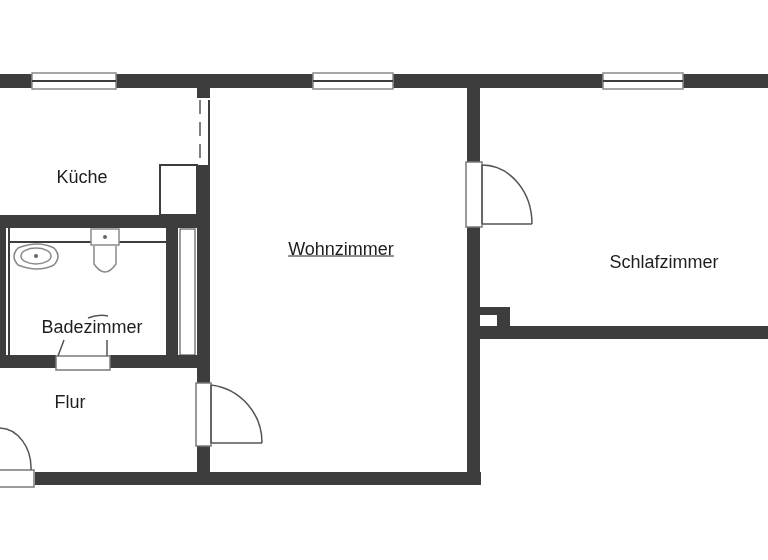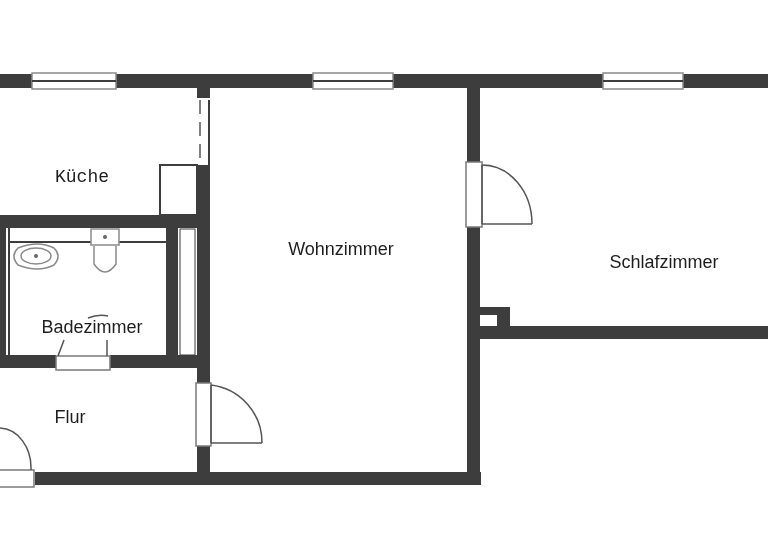--- a/index.html
+++ b/index.html
@@ -113,17 +113,17 @@
   <g>
     <rect class="wall" x="480" y="326" width="288" height="13"></rect>
     <rect class="wall" x="480" y="307" width="30" height="8"></rect>
     <rect class="wall" x="497" y="307" width="13" height="24"></rect>
     <rect x="481" y="320" width="15" height="6" fill="#fff"></rect>
   </g>
 
   <g></g>
 </svg>
 
-<div class="label" style="left:82px; top:177px;font-family:Liberation Mono, monospace;">Küche</div>
+<div class="label" style="left:82px; top:177px;">Küche</div>
 <div class="label" style="left:92px; top:327px;">Badezimmer</div>
-<div class="label" style="left:70px; top:417px;">Flur</div>
-<div class="label" style="left:341px; top:249px;">Wohnzimmer</div>
+<div class="label" style="left:70px; top:402px;">Flur</div>
+<div class="label" style="left:341px; top:249px;text-decoration:underline;">Wohnzimmer</div>
 <div class="label" style="left:664px; top:262px;">Schlafzimmer</div>
 
 </body></html>

